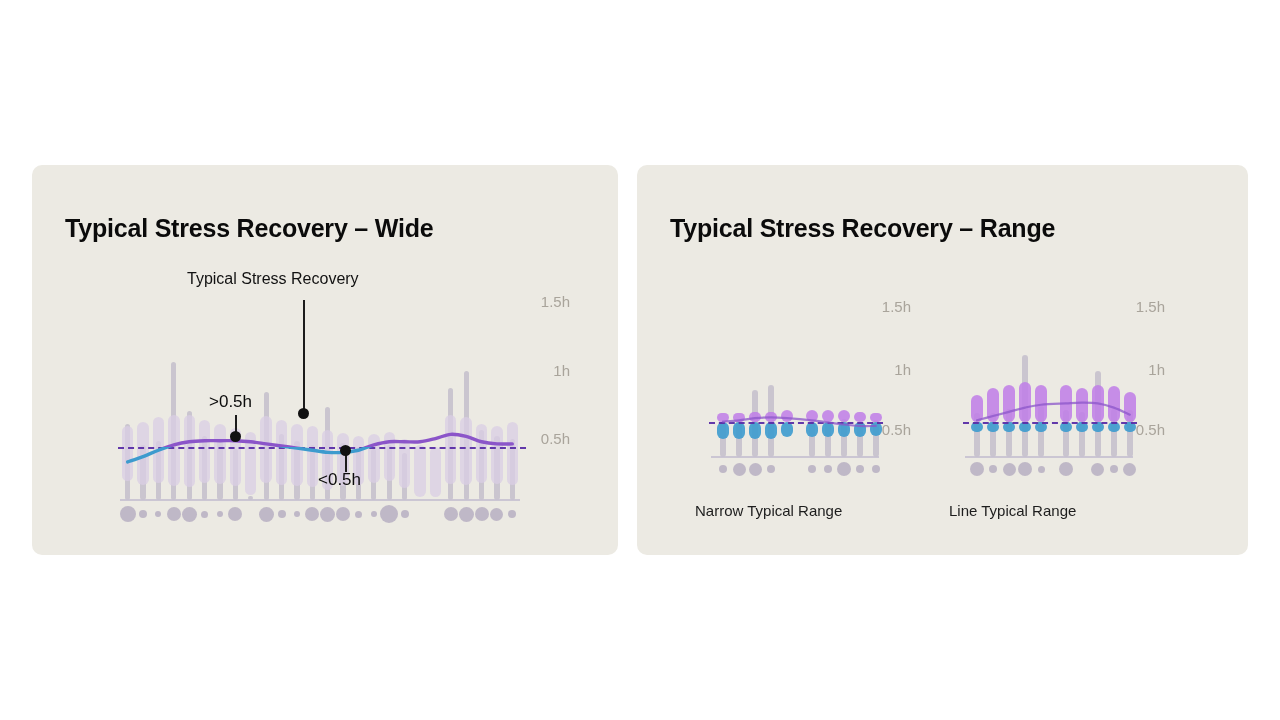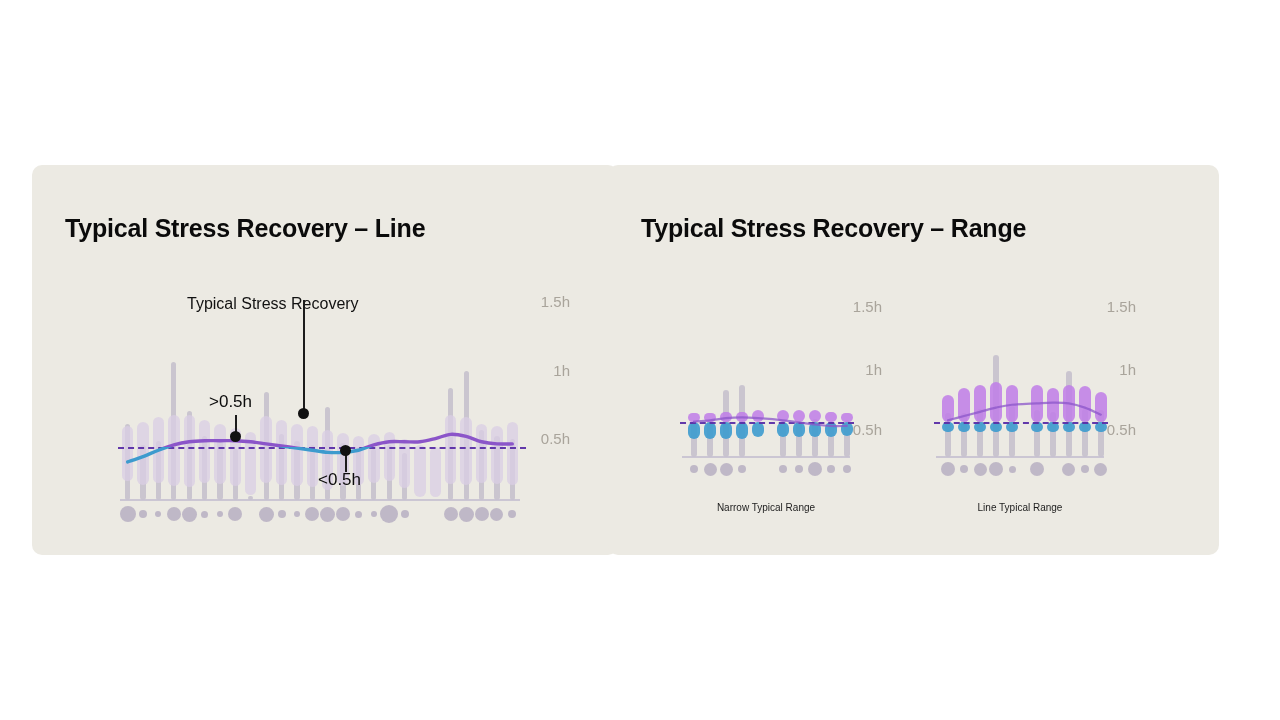--- a/index.html
+++ b/index.html
@@ -21,21 +21,21 @@
 
   .panel {
     position: absolute;
     top: 165px;
     height: 390px;
     background: #eceae3;
     border-radius: 10px;
     overflow: hidden;
   }
   #panel-line  { left: 32px;  width: 586px; }
-  #panel-range { left: 608px; width: 611px; }
+  #panel-range { left: 637px; width: 611px; }
 
   .panel-title {
     position: absolute;
     left: 33px;
     top: 28px;
     font-size: 25px;
     font-weight: 700;
     color: #0b0b0b;
     letter-spacing: -0.2px;
     white-space: nowrap;
@@ -94,23 +94,22 @@
   }
   .axis-label {
     position: absolute;
     font-size: 15px;
     color: #a9a49b;
     text-align: right;
     white-space: nowrap;
   }
   .sub-label {
     position: absolute;
-    font-size: 10px;
+    font-size: 15px;
     color: #1d1d1d;
-    text-align: center;
     white-space: nowrap;
   }
   .recovery-svg {
     position: absolute;
     left: 0; top: 0;
     overflow: visible;
   }
 
   
   .anno-text {
@@ -137,21 +136,21 @@
     border-radius: 50%;
     background: #111111;
   }
 </style>
 </head>
 <body>
 
 <div id="stage">
 
   <section class="panel" id="panel-line">
-    <h2 class="panel-title">Typical Stress Recovery – Line</h2>
+    <h2 class="panel-title">Typical Stress Recovery – Wide</h2>
 
     <div class="chart" id="chart-line" style="left:88px; top:155px; width:400px; height:180px;">
       <div class="plot" id="line-plot">
           <div class="bar-inner" style="left: 5.07692px; top: 103.765px; width: 5.23077px; height: 76.2353px;"></div>
           <div class="bar-inner" style="left: 20.4615px; top: 124.941px; width: 5.23077px; height: 55.0588px;"></div>
           <div class="bar-inner" style="left: 35.8462px; top: 120.706px; width: 5.23077px; height: 59.2941px;"></div>
           <div class="bar-inner" style="left: 51.2308px; top: 42.3529px; width: 5.23077px; height: 137.647px;"></div>
           <div class="bar-inner" style="left: 66.6154px; top: 91.0588px; width: 5.23077px; height: 88.9412px;"></div>
           <div class="bar-inner" style="left: 82px; top: 116.471px; width: 5.23077px; height: 63.5294px;"></div>
           <div class="bar-inner" style="left: 97.3846px; top: 120.706px; width: 5.23077px; height: 59.2941px;"></div>
@@ -238,21 +237,21 @@
         <div class="dot" style="left: 338.654px; top: 6.5px; width: 15px; height: 15px;"></div>
         <div class="dot" style="left: 354.538px; top: 7px; width: 14px; height: 14px;"></div>
         <div class="dot" style="left: 370.423px; top: 7.5px; width: 13px; height: 13px;"></div>
         <div class="dot" style="left: 388.308px; top: 10px; width: 8px; height: 8px;"></div>
       </div>
 
     <div class="axis-label" id="line-axis-0" style="left:478px; top:128px; width:60px;">1.5h</div>
     <div class="axis-label" id="line-axis-1" style="left:478px; top:197px; width:60px;">1h</div>
     <div class="axis-label" id="line-axis-2" style="left:478px; top:265px; width:60px;">0.5h</div>
 
-    <div class="anno-title" style="left:155px; top:130px;">Typical Stress Recovery</div>
+    <div class="anno-title" style="left:155px; top:105px;">Typical Stress Recovery</div>
     <div class="anno-stem" style="left:271px; top:135px; height:113px;"></div>
     <div class="anno-dot" style="left:266px; top:243px;"></div>
 
     <div class="anno-text" style="left:177px; top:227px;">&gt;0.5h</div>
     <div class="anno-stem" style="left:203px; top:250px; height:21px;"></div>
     <div class="anno-dot" style="left:198px; top:266px;"></div>
 
     <div class="anno-text" style="left:286px; top:305px;">&lt;0.5h</div>
     <div class="anno-stem" style="left:313px; top:287px; height:20px;"></div>
     <div class="anno-dot" style="left:308px; top:280px;"></div>

